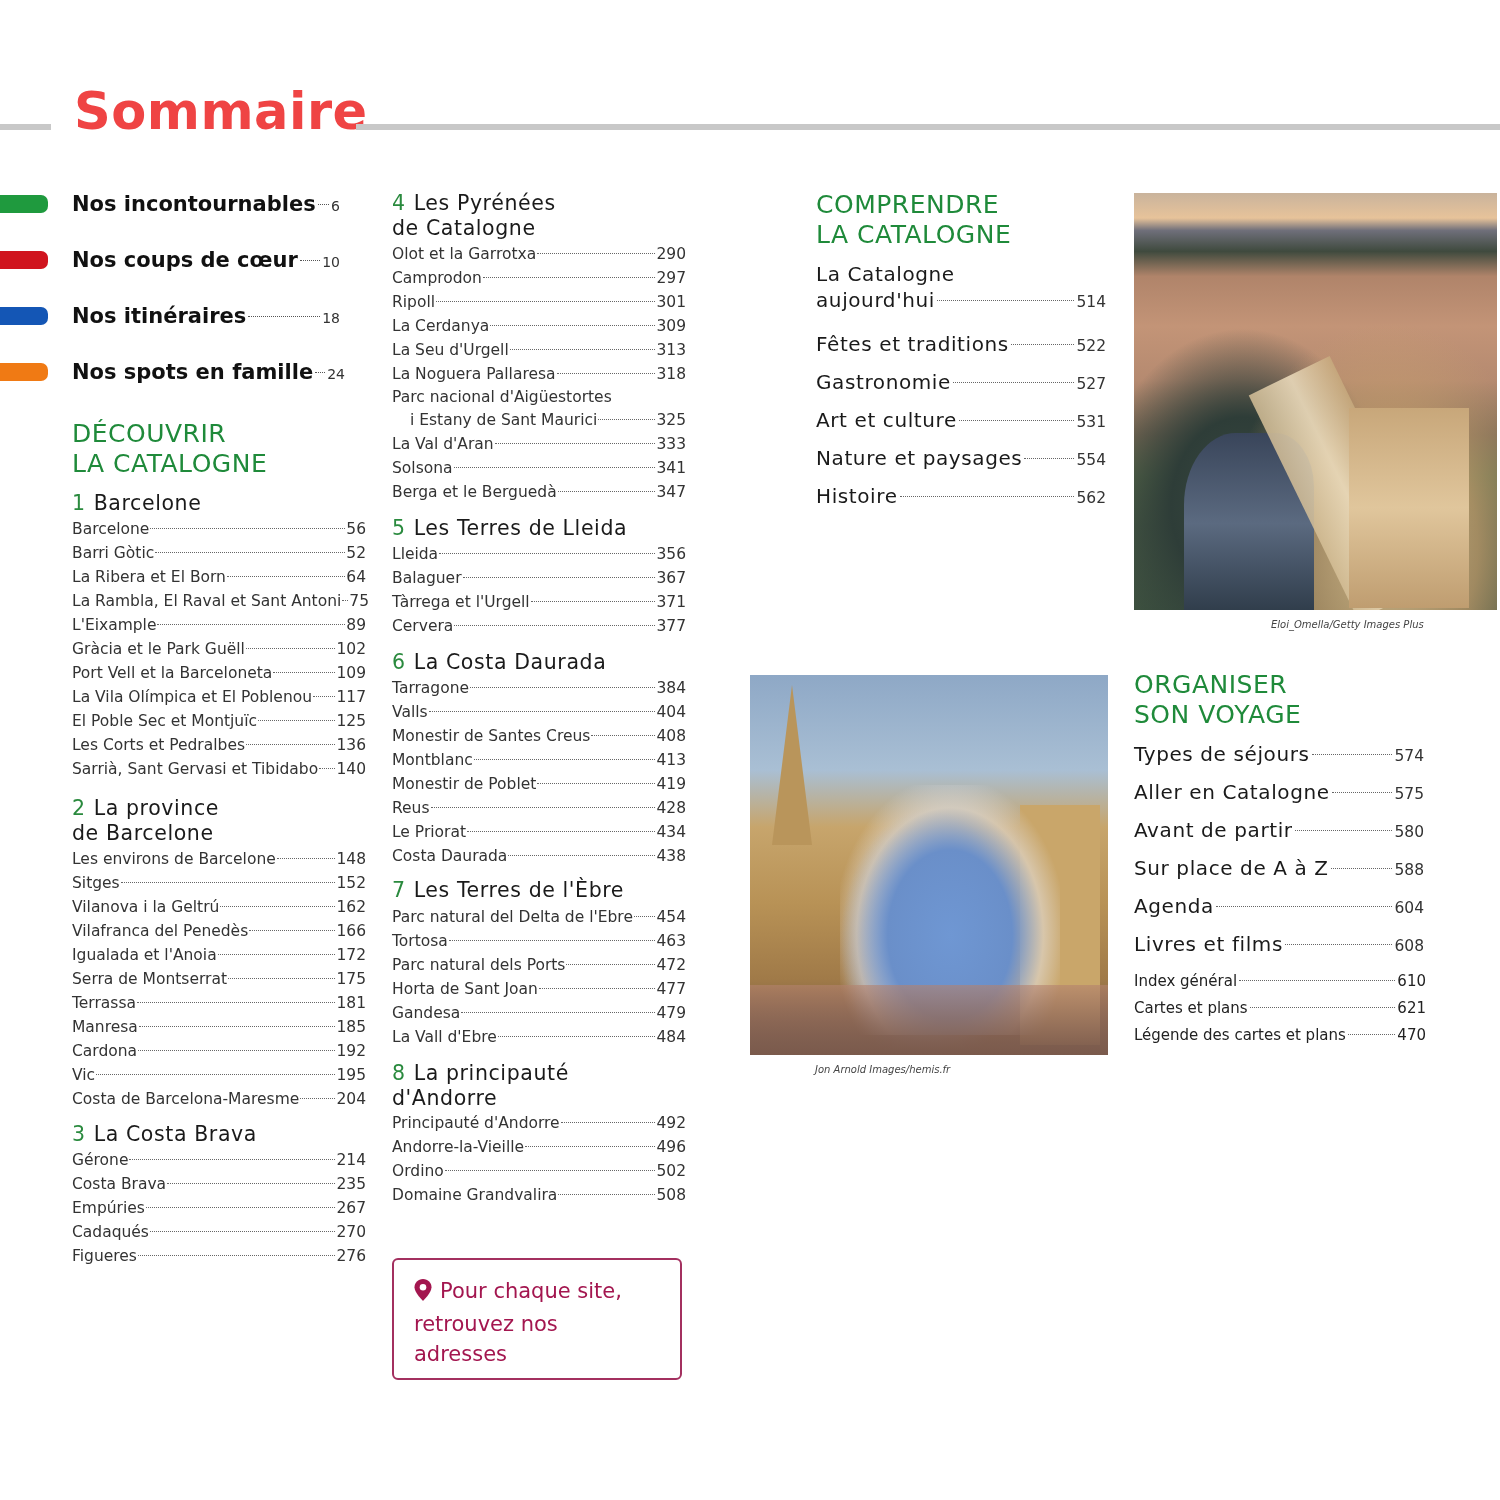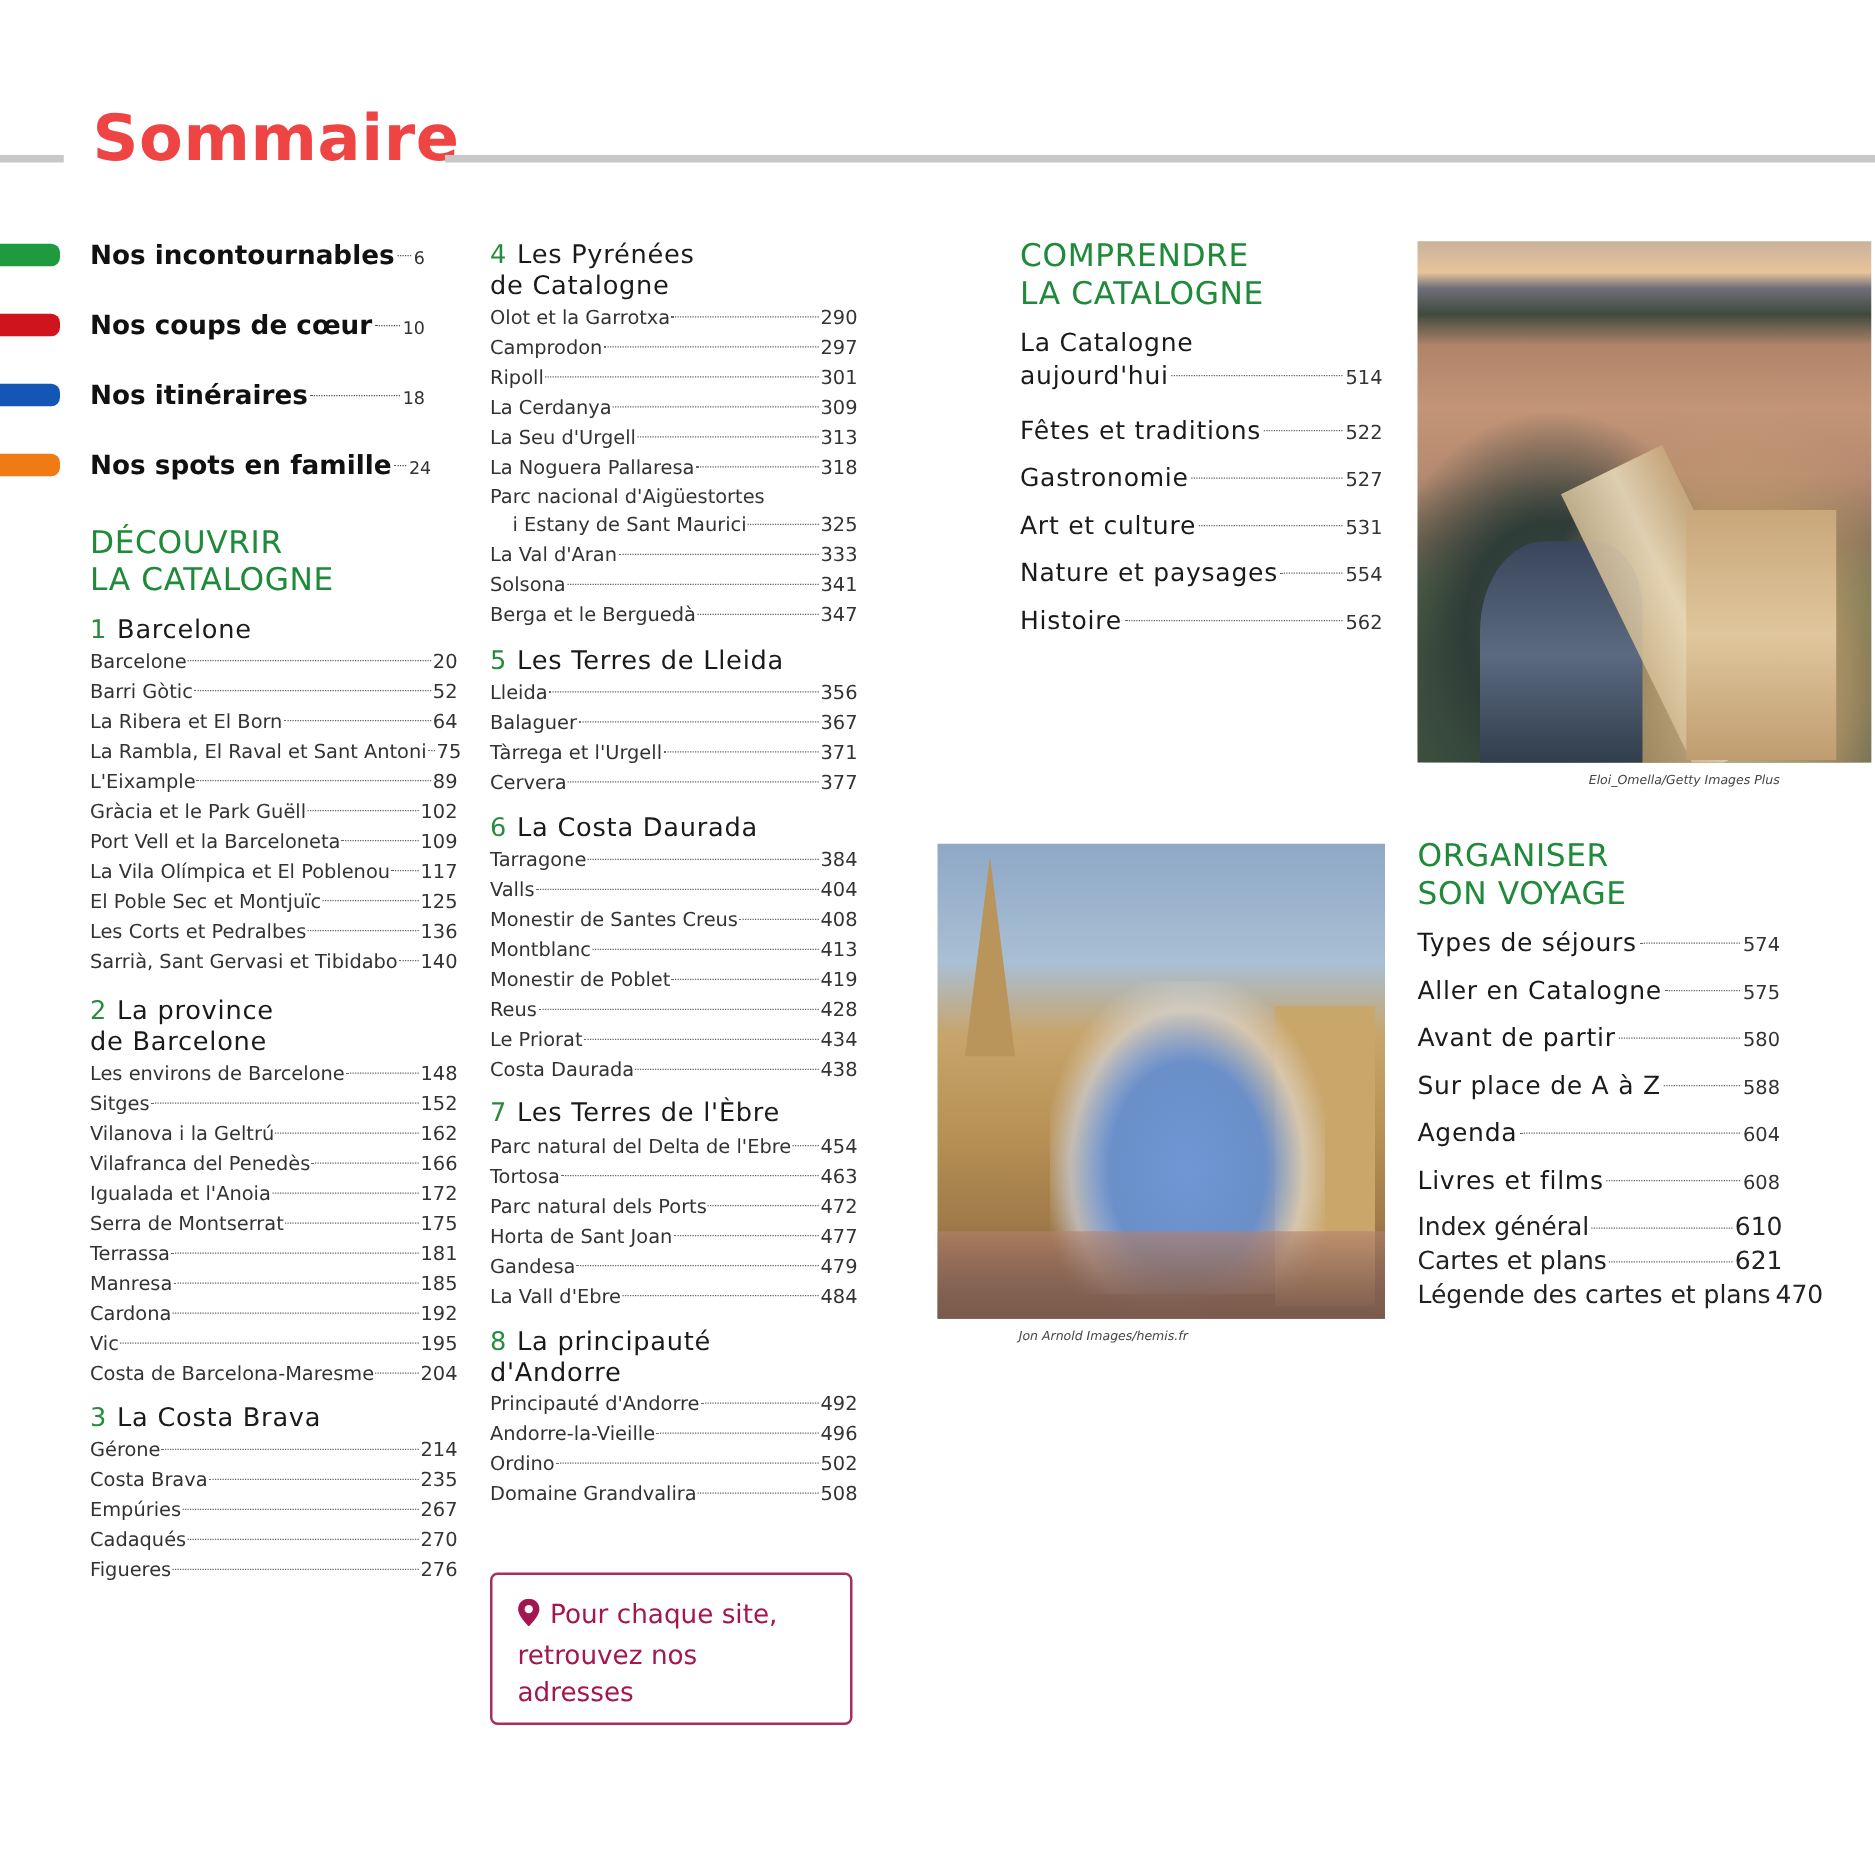--- a/index.html
+++ b/index.html
@@ -39,21 +39,21 @@
 
   
   .toc-big { position:absolute; list-style:none; margin:0; padding:0; }
   .toc-big li { display:flex; align-items:baseline; font-size:20px; color:#1a1a1a; height:38px; line-height:38px; white-space:nowrap; letter-spacing:0.6px; }
   .toc-big li .dots { flex:1; border-bottom:1.5px dotted #666; margin:0 2px; transform:translateY(-6px); min-width:6px; }
   .toc-big li .p { font-size:15.5px; color:#333; letter-spacing:0; }
   .toc-big li.two { height:auto; flex-wrap:wrap; line-height:26px; margin-bottom:10px; }
   .toc-big li.two .t1 { width:100%; }
 
   .toc-small { position:absolute; list-style:none; margin:0; padding:0; }
-  .toc-small li { display:flex; align-items:baseline; font-size:20px; color:#222; height:27px; line-height:27px; white-space:nowrap; }
+  .toc-small li { display:flex; align-items:baseline; font-size:15px; color:#222; height:27px; line-height:27px; white-space:nowrap; }
   .toc-small li .dots { flex:1; border-bottom:1.5px dotted #666; margin:0 2px; transform:translateY(-5px); }
 
   
   .callout { position:absolute; left:392px; top:1258px; width:290px; height:122px; border:2px solid #a3305f;
              border-radius:6px; box-sizing:border-box; padding:16px 20px; color:#a3164f; font-weight:normal;
              font-size:21px; line-height:30px; }
   .callout .pin { display:inline-block; vertical-align:-3px; margin-right:8px; }
 
   
   .photo { position:absolute; overflow:hidden; }
@@ -130,21 +130,21 @@
   <div>LA CATALOGNE</div>
 </div>
 
 <div class="chap" style="left:72px; top:491px">
   <span class="num">1</span><span>Barcelone</span>
 </div>
 <ul class="toc" style="left:72px; top:517px; width:294px">
   <li>
       <span class="t">Barcelone</span>
       <span class="dots"></span>
-      <span class="p">20</span>
+      <span class="p">56</span>
     </li>
   <li>
       <span class="t">Barri Gòtic</span>
       <span class="dots"></span>
       <span class="p">52</span>
     </li>
   <li>
       <span class="t">La Ribera et El Born</span>
       <span class="dots"></span>
       <span class="p">64</span>

